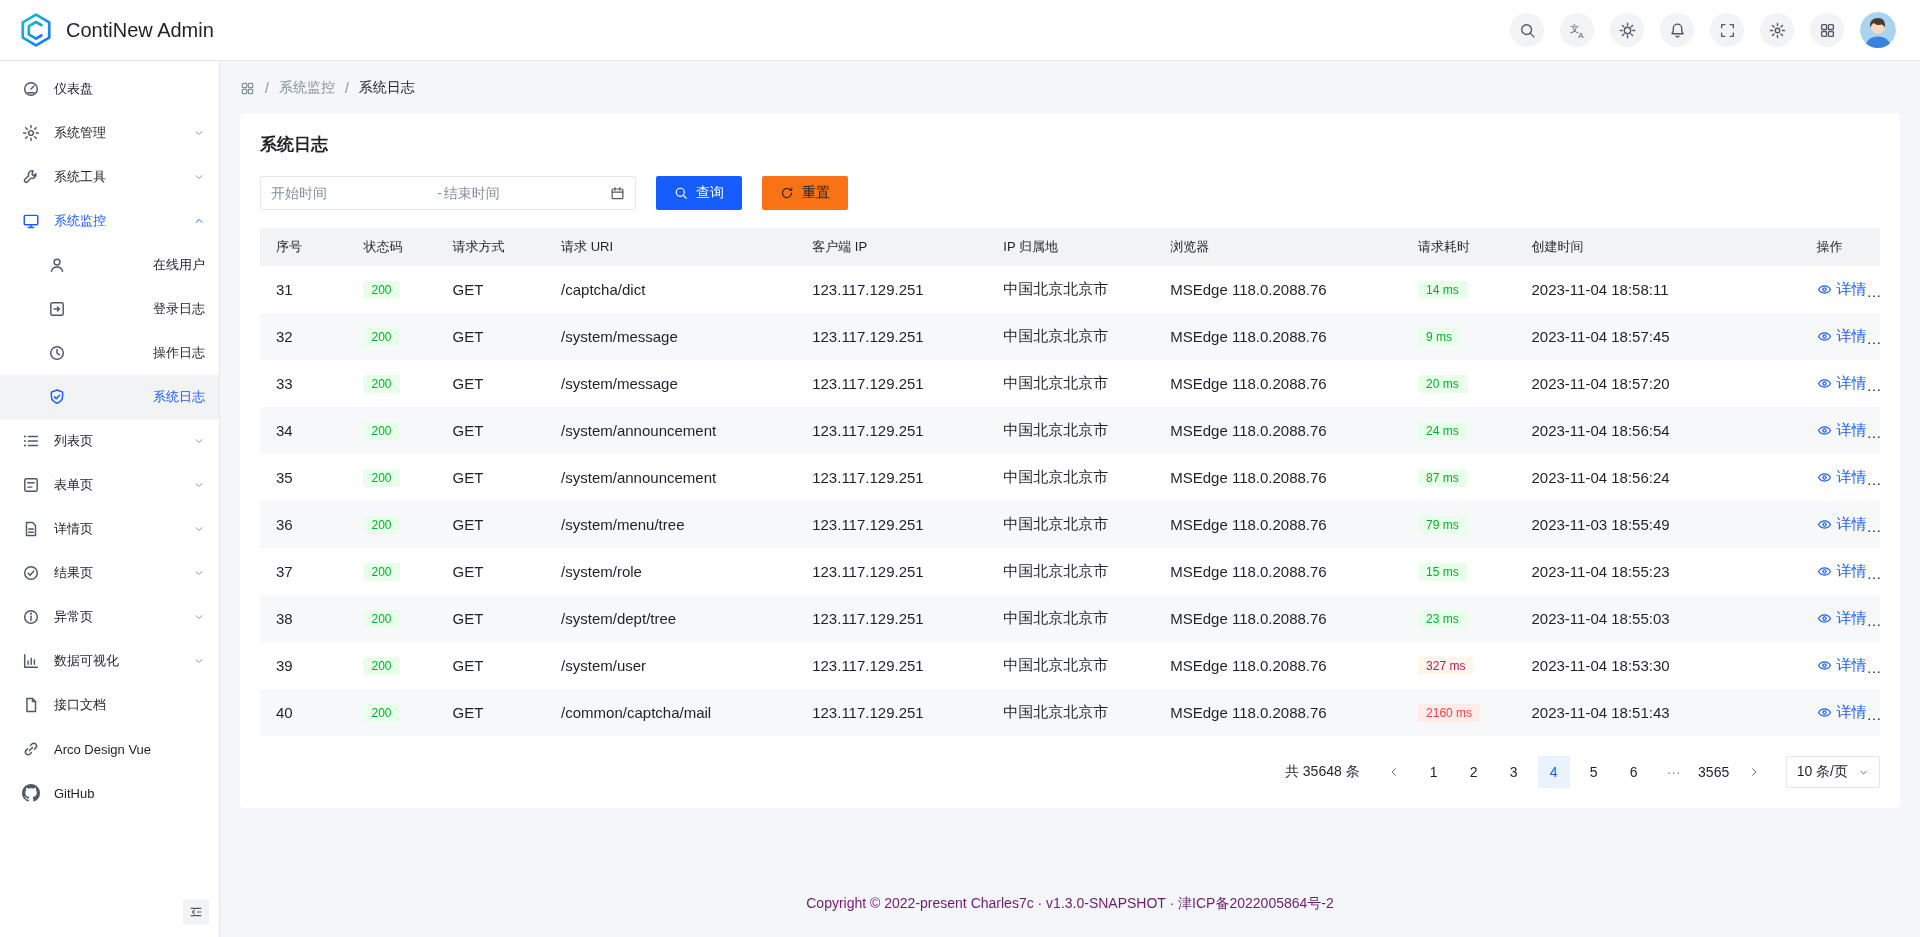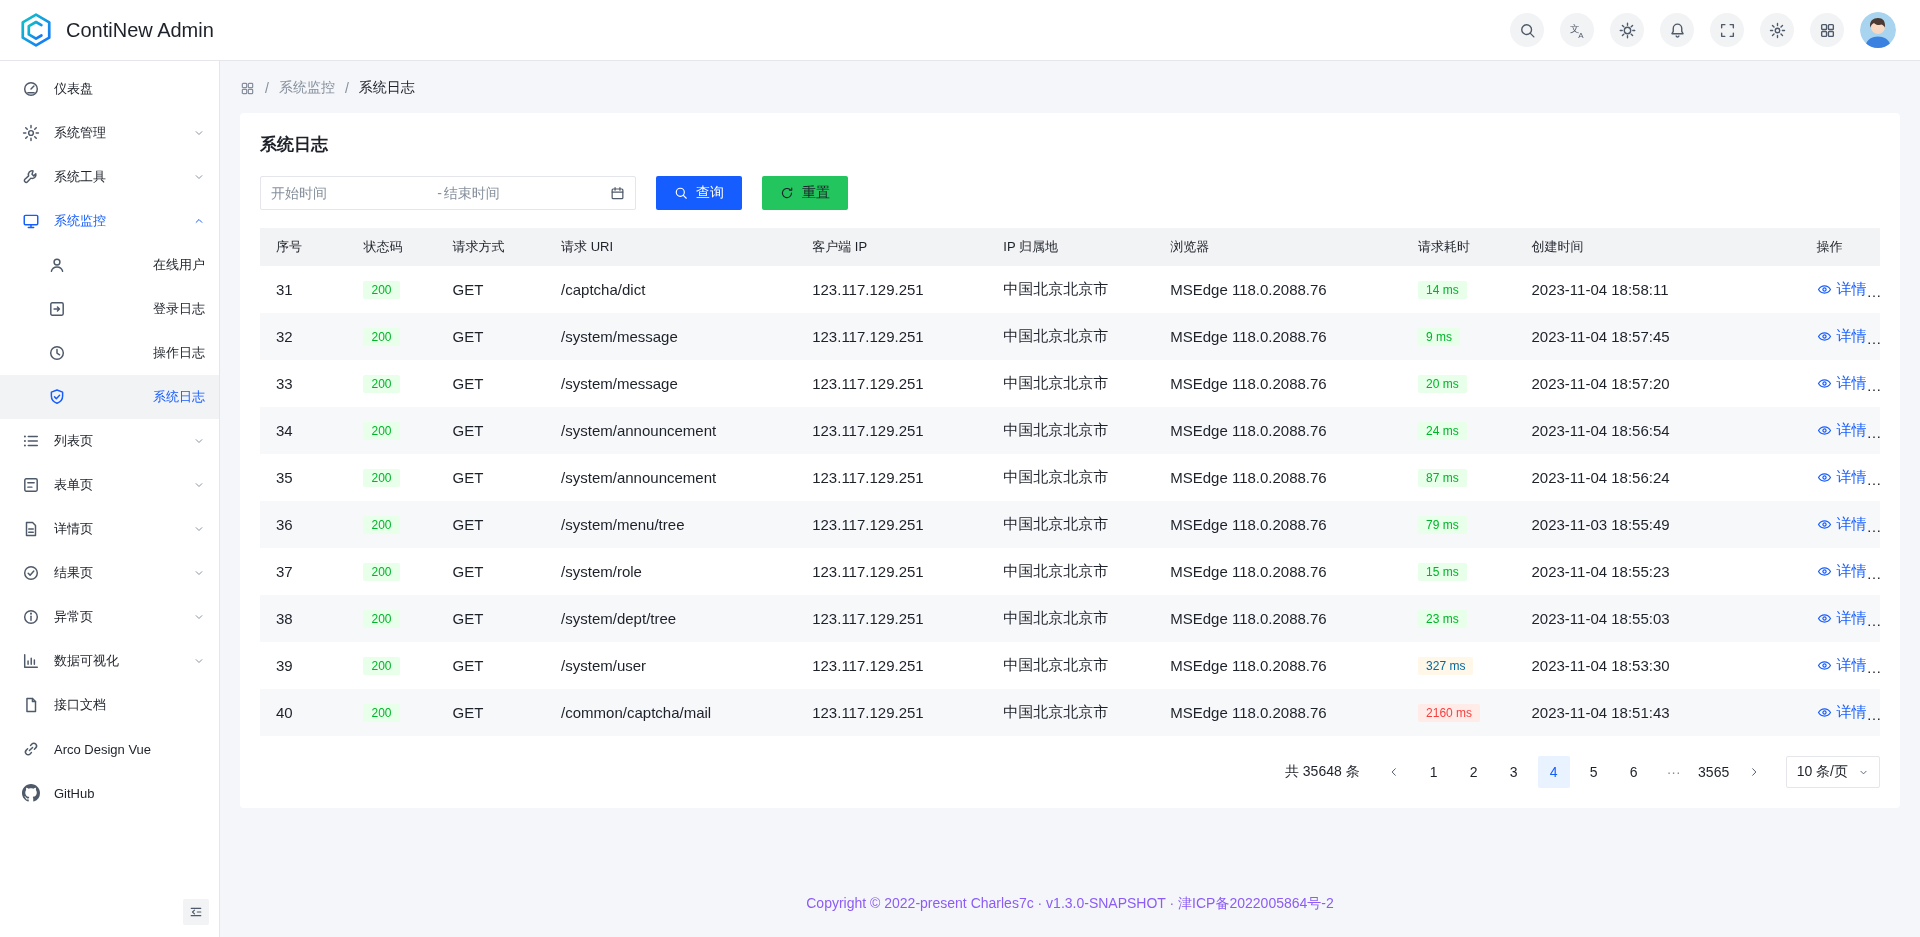--- a/index.html
+++ b/index.html
@@ -57,51 +57,51 @@
   .range-picker input { border: none; outline: none; flex: 1; min-width: 0; font-size: 14px; color: #1d2129;
     background: transparent; font-family: inherit; }
   .range-picker input::placeholder { color: #86909c; }
   .rp-sep { color: #86909c; }
   .rp-cal { display: flex; color: #4e5969; }
   .rp-cal svg { width: 15px; height: 15px; }
   .btn { height: 34px; border: none; border-radius: 2px; font-size: 14px; font-family: inherit;
     display: inline-flex; align-items: center; gap: 8px; padding: 0 18px; cursor: pointer; }
   .btn .ic svg { width: 14px; height: 14px; display: block; }
   .btn-primary { background: #165dff; color: #fff; }
-  .btn-default { background: #22c55e; color: #1d2129; }
+  .btn-default { background: #f97316; color: #1d2129; }
 
   table { width: 100%; border-collapse: collapse; margin-top: 18px; table-layout: fixed; }
   th { background: #f2f3f5; height: 38px; font-weight: 500; text-align: left; padding: 0 16px;
     color: #1d2129; font-size: 13px; white-space: nowrap; overflow: hidden; }
   td { height: 47px; padding: 0 16px; font-size: 15px; color: #1d2129; white-space: nowrap;
     overflow: hidden; text-overflow: ellipsis; }
   tr.striped td { background: #f7f8fa; }
   .tag { display: inline-block; min-width: 36px; text-align: center; padding: 2px 8px; font-size: 12px; border-radius: 2px; }
   .tag-green { background: #e8ffea; color: #00b42a; }
-  .tag-warn { background: #fff7e8; color: #0369a1; }
+  .tag-warn { background: #fff7e8; color: #be185d; }
   .tag-danger { background: #ffece8; color: #f53f3f; }
   .detail-link { color: #165dff; display: inline-flex; align-items: center; gap: 5px; cursor: pointer; text-decoration: none; }
   .detail-link .ic { display: flex; }
   .detail-link .ic svg { width: 15px; height: 15px; }
 
   .pagination { display: flex; align-items: center; justify-content: flex-end; gap: 8px; margin-top: 20px; font-size: 14px; }
   .pg-total { margin-right: 10px; color: #1d2129; }
   .pg-pages { display: flex; align-items: center; gap: 8px; }
   .pg-btn { min-width: 32px; height: 32px; display: flex; align-items: center; justify-content: center;
     border: none; border-radius: 2px; background: transparent; color: #1d2129; font-size: 14px; cursor: pointer; font-family: inherit; }
   .pg-btn.arrow { color: #4e5969; }
   .pg-btn.arrow .ic svg { width: 12px; height: 12px; display: block; }
   .pg-btn.active { background: #e8f3ff; color: #165dff; }
   .pg-btn.pg-ellipsis { color: #86909c; cursor: pointer; }
   .page-size { height: 32px; border: 1px solid #e5e6eb; border-radius: 2px; background: #fff;
     display: flex; align-items: center; gap: 10px; padding: 0 10px; cursor: pointer; margin-left: 8px; color: #1d2129; }
   .page-size .ic { display: flex; color: #4e5969; }
   .page-size .ic svg { width: 11px; height: 11px; }
 
-  .footer { margin-top: auto; text-align: center; color: #8b5cf6; font-size: 14px; padding: 26px 0 24px; }
+  .footer { margin-top: auto; text-align: center; color: #701a75; font-size: 14px; padding: 26px 0 24px; }
   .ic { display: inline-flex; }
 </style>
 </head>
 <body>
 
 <div class="app">
 
   <header class="topbar">
     <div class="logo-area">
       <span>

